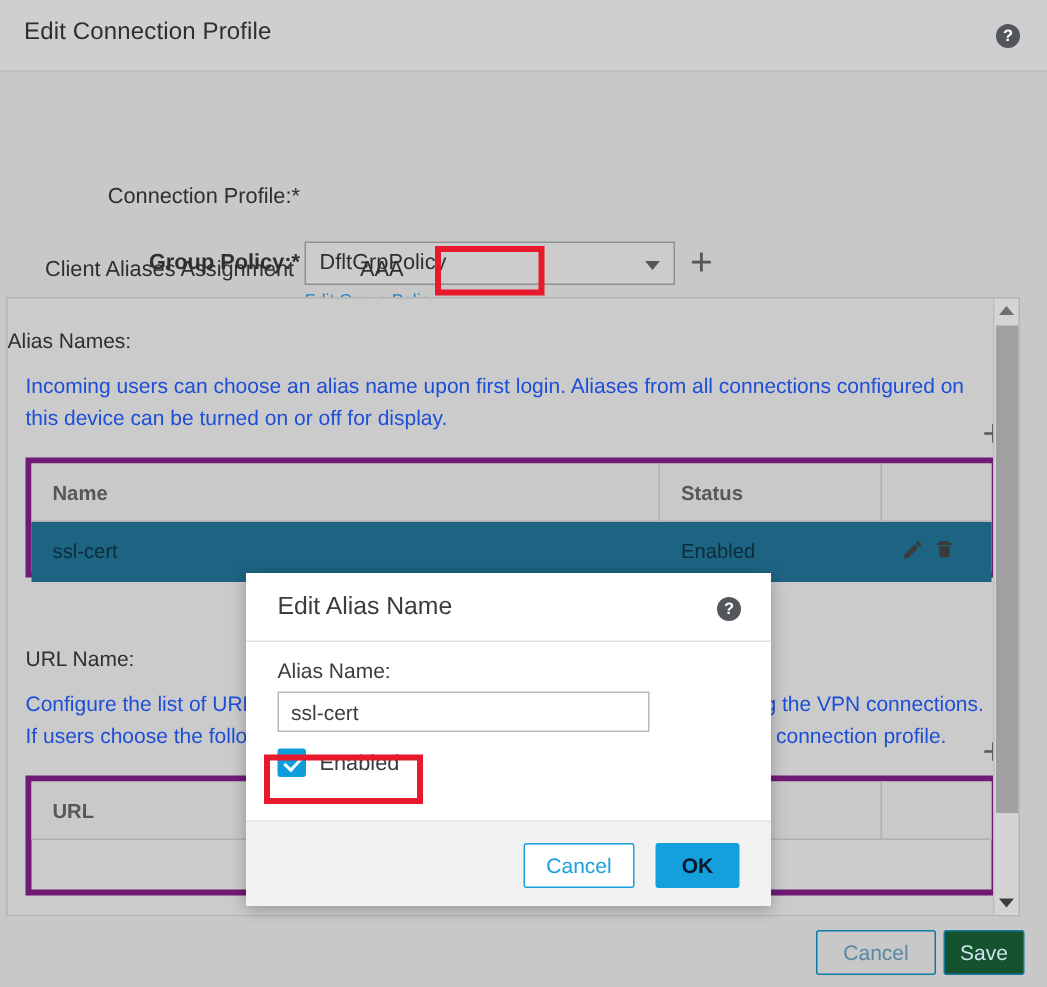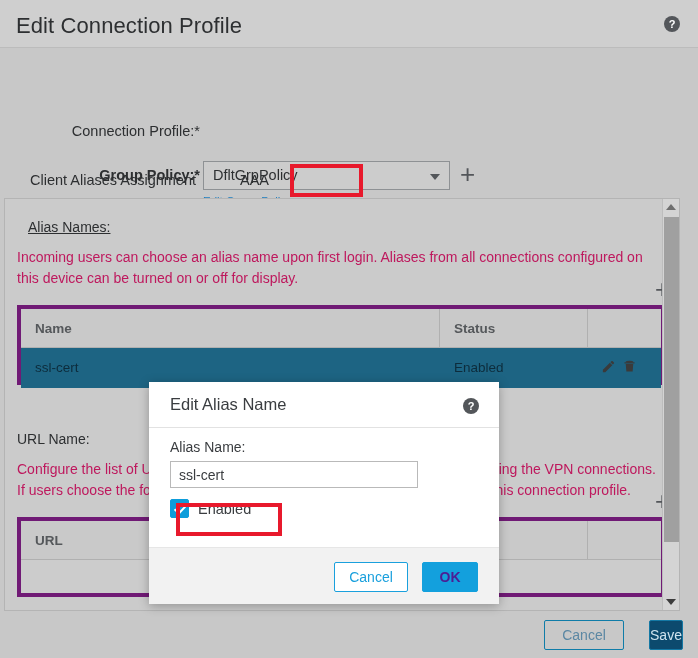--- a/index.html
+++ b/index.html
@@ -19,21 +19,21 @@
 
   
   .title-bar {
     position: absolute; left: 0; top: 0;
     width: 698px; height: 48px;
     background: #cfcfcf;
     border-bottom: 1px solid #bcbcbc;
   }
   .title-bar .title {
     position: absolute; left: 16px; top: 13px;
-    font-size: 22px; color: #2d2f31;
+    font-size: 16px; color: #2d2f31;
     letter-spacing: .1px;
   }
   .help-circle {
     position: absolute;
     width: 16px; height: 16px;
     border-radius: 50%;
     background: #53565a;
     color: #ffffff;
     font-size: 11px; font-weight: bold;
     line-height: 16px; text-align: center;
@@ -132,25 +132,25 @@
     background: #cbcbcb;
     border: 1px solid #b4b4b4;
     overflow: hidden;
   }
   .section-label {
     position: absolute;
     font-size: 14px; color: #2d2f31;
   }
   .section-desc {
     position: absolute;
-    font-size: 14px; color: #be185d;
+    font-size: 14px; color: #1d4ed8;
     line-height: 21px;
   }
 
-  .lbl-alias-names { left: 23px; top: 20px; text-decoration: underline; }
+  .lbl-alias-names { left: 0; top: 20px; }
   .desc-alias { left: 12px; top: 48px; width: 640px; }
   .plus-alias { left: 650px; top: 78px; font-size: 25px; }
 
   .lbl-url-alias { left: 12px; top: 232px; }
   .desc-url { left: 12px; top: 260px; width: 648px; }
   .plus-url  { left: 650px; top: 290px; font-size: 25px; }
 
   
   .tbl {
     position: absolute;
@@ -239,36 +239,36 @@
     line-height: 28px;
     text-align: center;
   }
   .btn-cancel-main {
     right: 74px; top: 9px; width: 80px;
     background: #c8c8c8;
     border: 1px solid #0f7ca8;
     color: #5b87a3;
   }
   .btn-save-main {
-    right: 15px; top: 9px; width: 34px;
-    background: #0c4a6e;
+    right: 15px; top: 9px; width: 54px;
+    background: #14532d;
     border: 1px solid #1478a4;
     color: #cfe3ee;
   }
 
   
   .modal-backdrop {
     position: absolute; left: 0; top: 0;
     width: 698px; height: 658px;
     background: transparent;
     pointer-events: none;
   }
   .modal {
     position: absolute;
-    left: 149px; top: 382px;
+    left: 164px; top: 382px;
     width: 350px; height: 222px;
     background: #ffffff;
     box-shadow: 0 2px 10px rgba(0,0,0,.28);
     pointer-events: auto;
   }
   .modal-header {
     position: absolute; left: 0; top: 0;
     width: 100%; height: 46px;
     background: #ffffff;
     border-bottom: 1px solid #e2e2e2;
@@ -328,21 +328,21 @@
   .btn-cancel-modal {
     right: 91px; top: 14px; width: 74px;
     background: #ffffff;
     border: 1px solid #1aa0dd;
     color: #1aa0dd;
   }
   .btn-ok-modal {
     right: 21px; top: 14px; width: 56px;
     background: #13a0dd;
     border: 1px solid #13a0dd;
-    color: #4c1d95;
+    color: #0f172a;
     font-weight: bold;
   }
 
   
   .redbox {
     position: absolute;
     border: 4px solid #e8192c;
     pointer-events: none;
   }
   .redbox-tab { left: 290px; top: 164px; width: 73px; height: 33px; }

